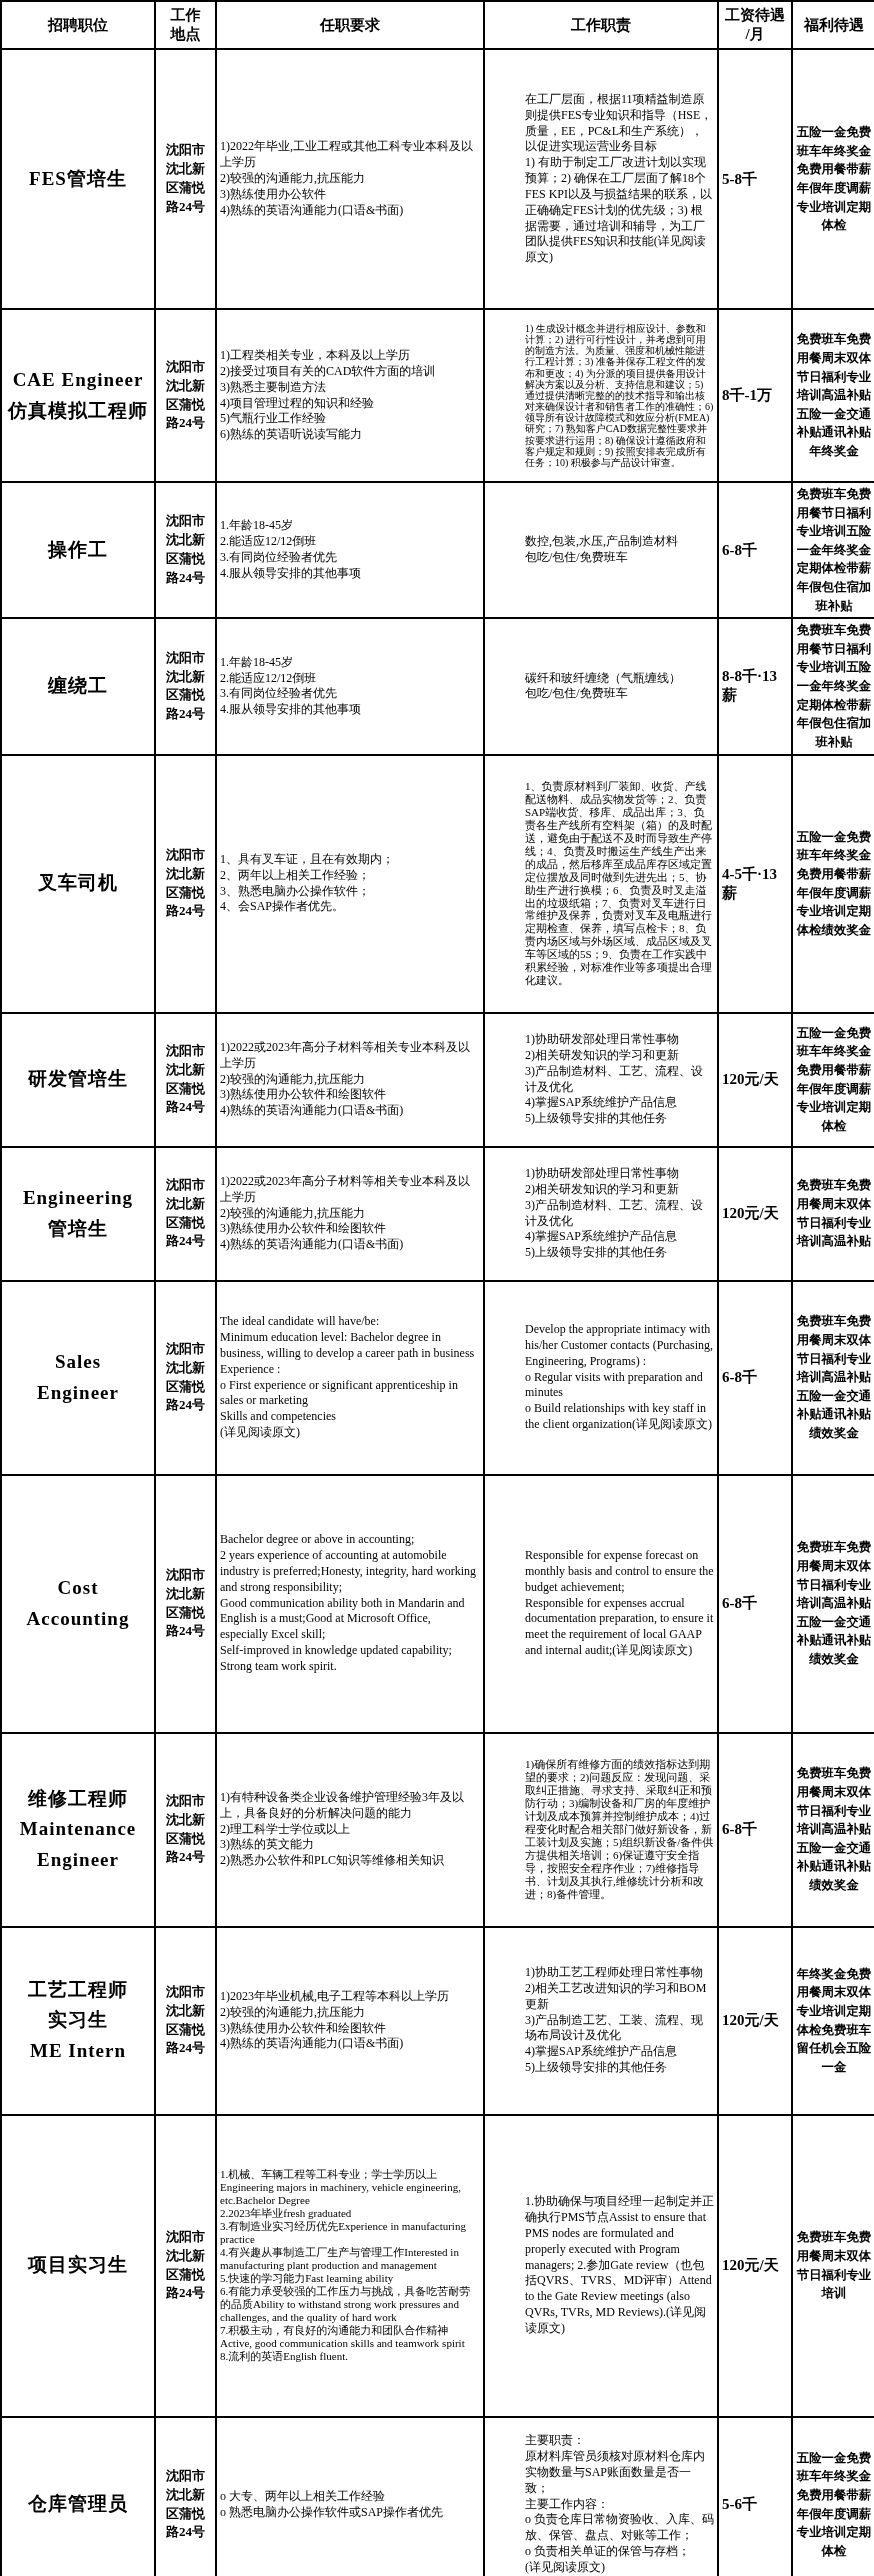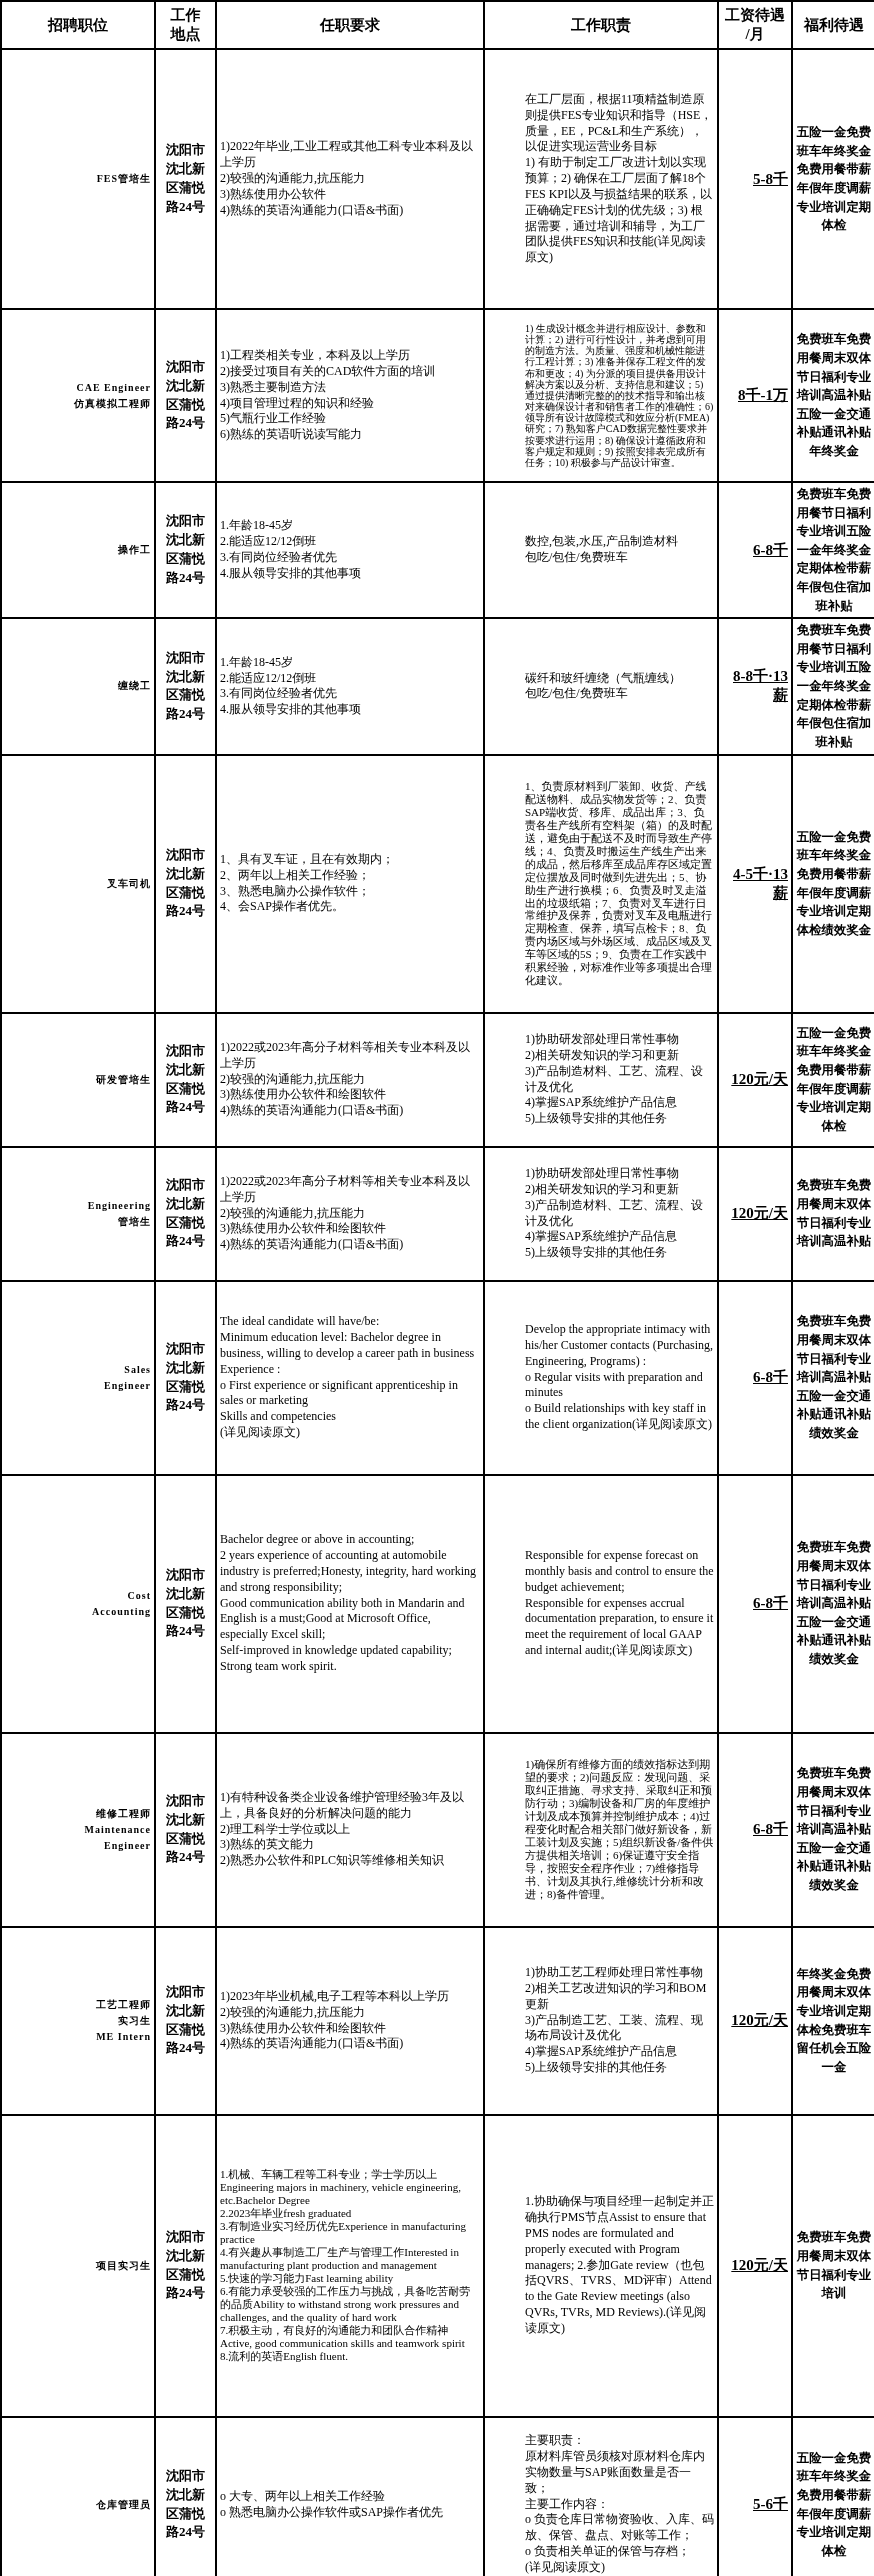--- a/index.html
+++ b/index.html
@@ -1,25 +1,25 @@
 <!DOCTYPE html>
 <html><head>
 <meta charset="utf-8">
 <style>
   html,body{margin:0;padding:0;background:#ffffff;}
   body{width:875px;font-family:"Liberation Serif","DejaVu Serif",serif;color:#000;}
   table{border-collapse:collapse;table-layout:fixed;width:875px;background:#fff;}
   td,th{border:2px solid #000;padding:2px 3px;vertical-align:middle;white-space:pre-line;
         word-break:break-word;overflow:hidden;}
   th{font-size:15px;font-weight:bold;text-align:center;white-space:pre-line;}
-  .c-title{font-size:10px;font-weight:bold;text-align:right;letter-spacing:1px;line-height:1.6;}
+  .c-title{font-size:19px;font-weight:bold;text-align:center;letter-spacing:1px;line-height:1.6;}
   .c-loc{font-size:13px;font-weight:bold;text-align:center;line-height:1.45;padding:8px;}
   .c-req{font-size:12px;line-height:1.32;text-align:left;margin-left:8px;}
   .c-duty{font-size:12px;line-height:1.32;text-align:left;padding-left:40px;}
-  .c-sal{font-size:15px;font-weight:bold;text-align:right;text-decoration:underline;}
+  .c-sal{font-size:15px;font-weight:bold;text-align:left;}
   .c-ben{font-size:12.4px;font-weight:bold;text-align:center;line-height:1.5;padding:2px 1px;}
   .fs11{font-size:11px;line-height:1.18;}
   .fs10{font-size:10px;line-height:1.12;}
   tr.hdr{height:48px;}
   tr.r0{height:260px;} tr.r1{height:173px;} tr.r2{height:127px;} tr.r3{height:129px;}
   tr.r4{height:258px;} tr.r5{height:134px;} tr.r6{height:134px;} tr.r7{height:194px;}
   tr.r8{height:258px;} tr.r9{height:194px;} tr.r10{height:188px;} tr.r11{height:302px;}
   tr.r12{height:176px;}
 </style>
 </head>

